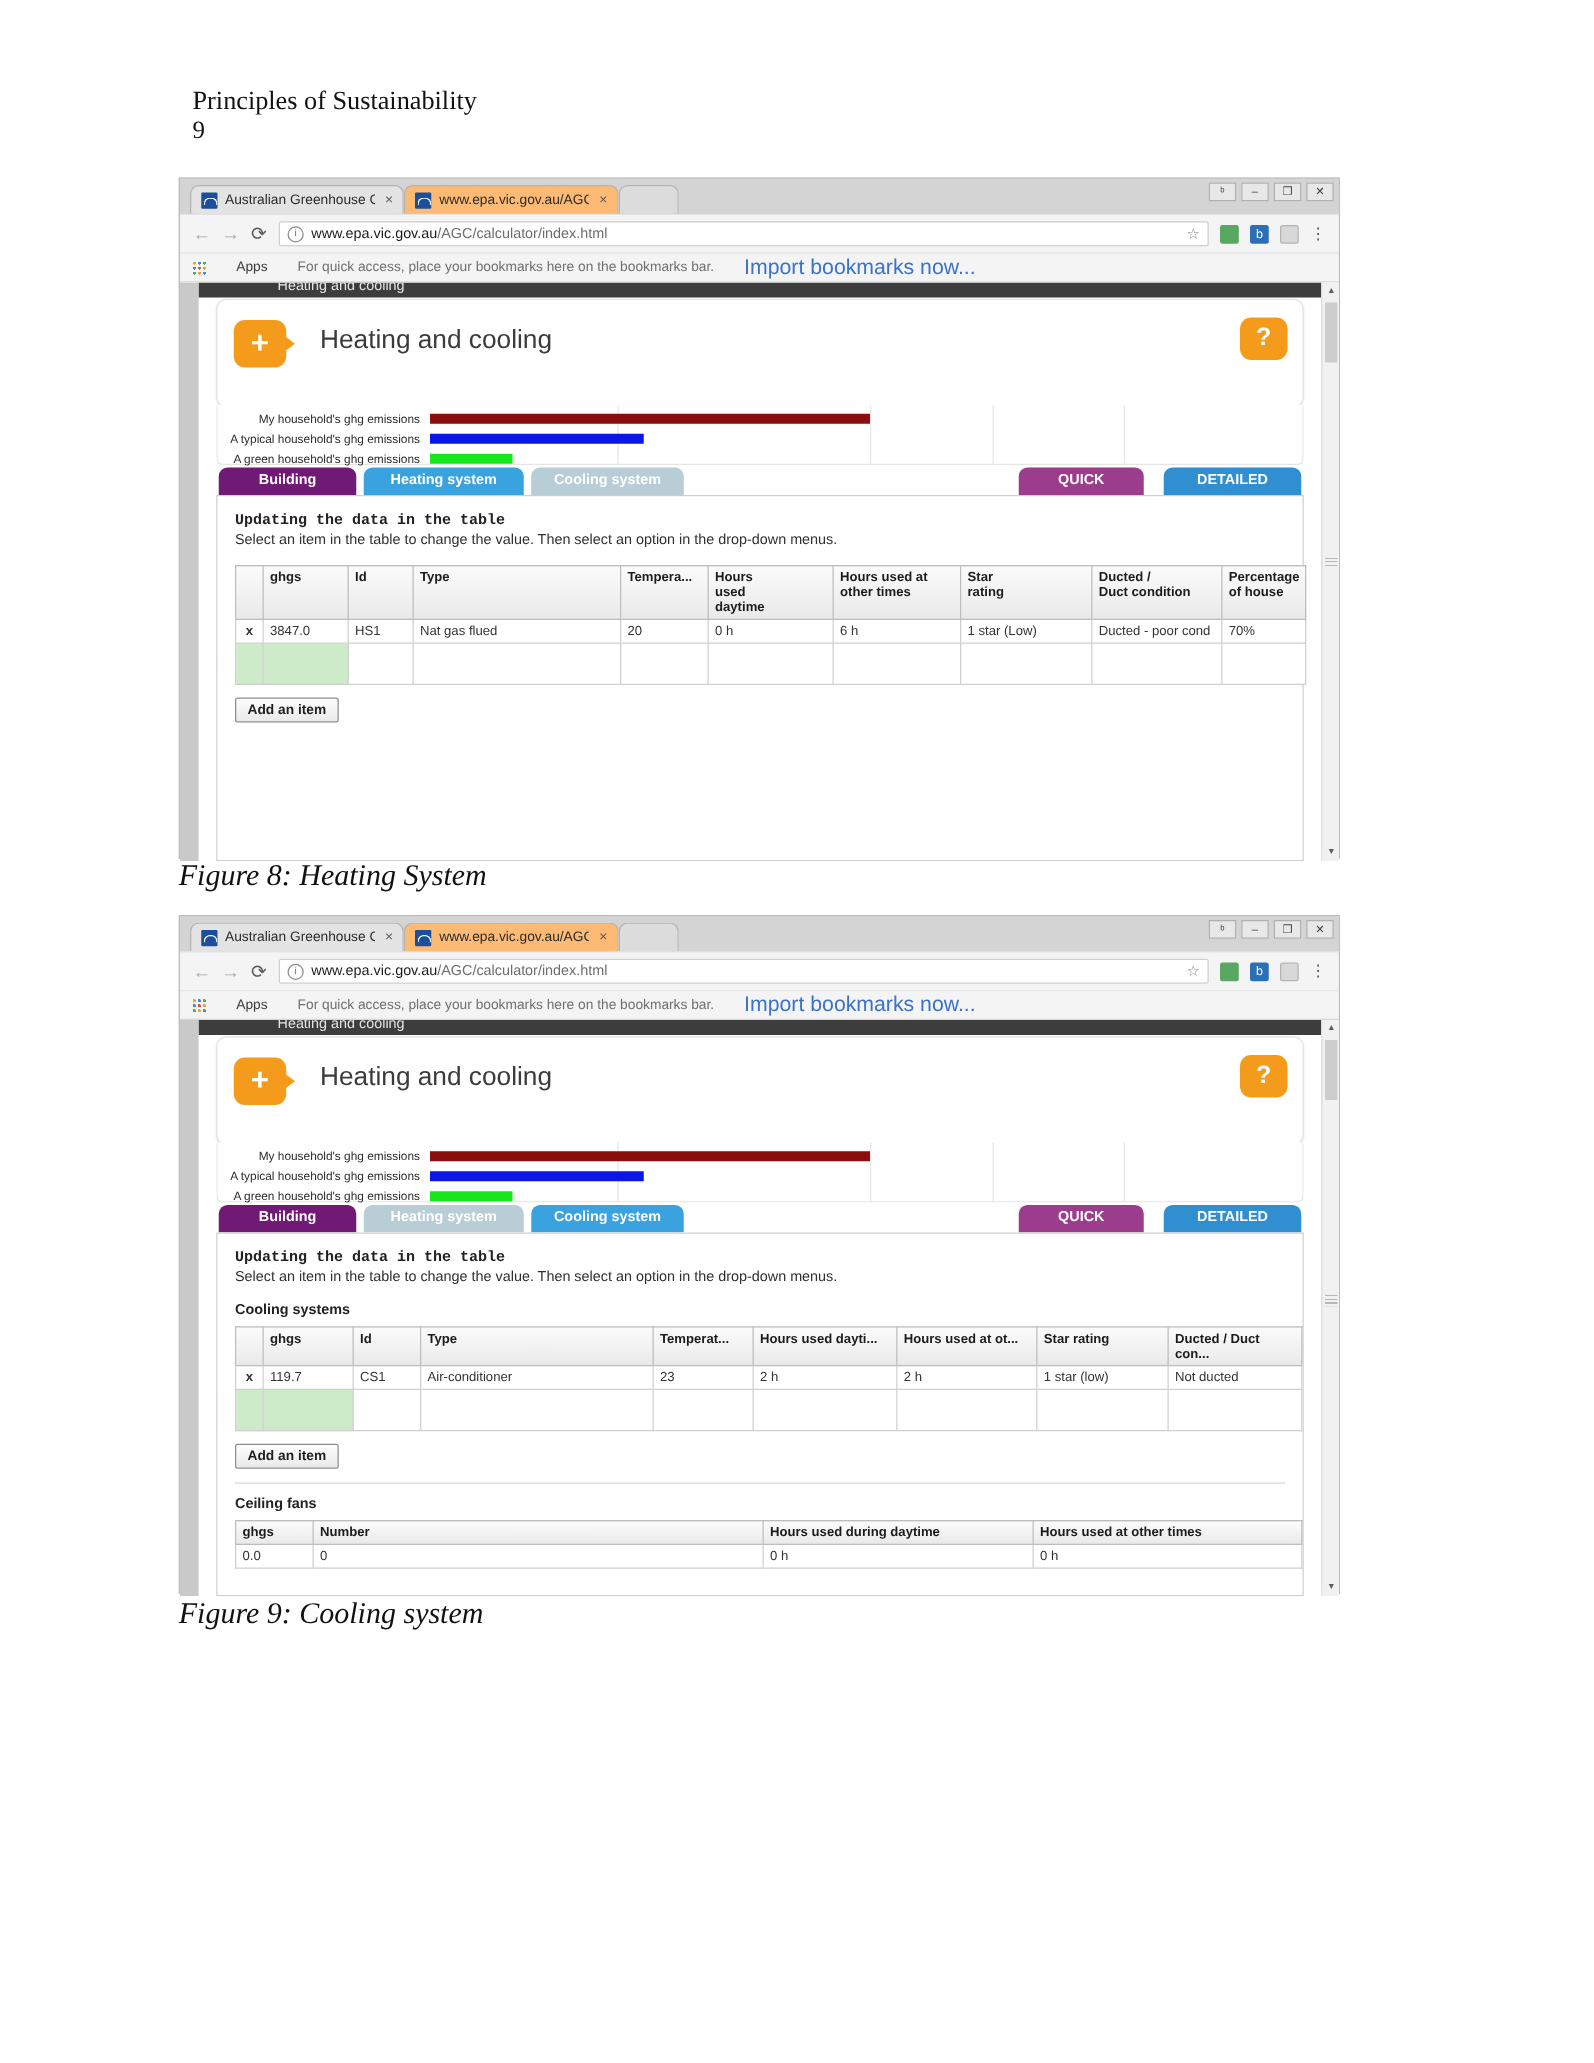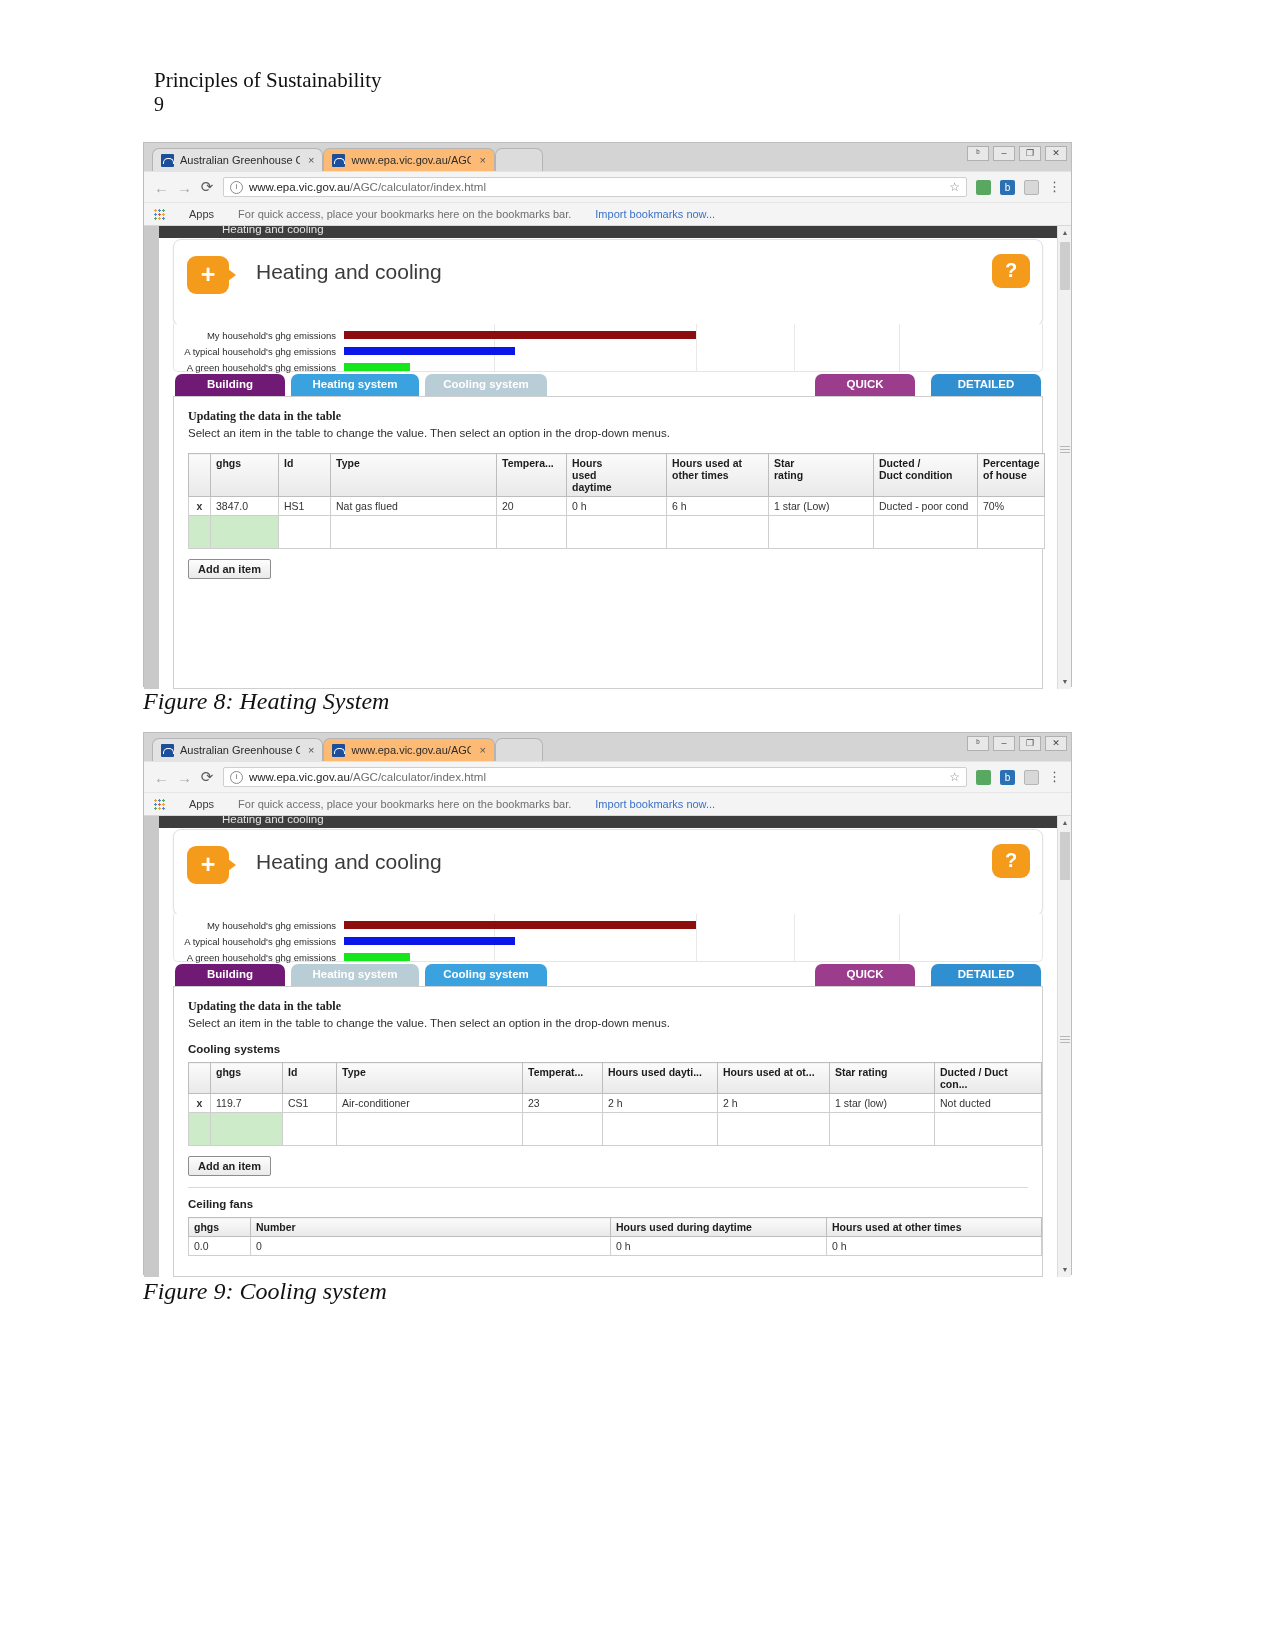--- a/index.html
+++ b/index.html
@@ -103,21 +103,21 @@
       radial-gradient(circle at 9.5px 1.5px,#5aa85e 1.2px,transparent 1.3px),
       radial-gradient(circle at 1.5px 5.5px,#4a87d8 1.2px,transparent 1.3px),
       radial-gradient(circle at 5.5px 5.5px,#d05a4a 1.2px,transparent 1.3px),
       radial-gradient(circle at 9.5px 5.5px,#e8a33d 1.2px,transparent 1.3px),
       radial-gradient(circle at 1.5px 9.5px,#5aa85e 1.2px,transparent 1.3px),
       radial-gradient(circle at 5.5px 9.5px,#e8a33d 1.2px,transparent 1.3px),
       radial-gradient(circle at 9.5px 9.5px,#4a87d8 1.2px,transparent 1.3px);
   }
   .bm-apps{font-size:11px;color:#3a3a3a;}
   .bm-hint{font-size:11px;color:#6f6f6f;text-align:center;}
-  .bm-link{font-size:11px;color:#3a72c6;}
+  .bm-link{font-size:17px;color:#3a72c6;}
 
   
   .viewport{
     background:#ffffff;position:relative;overflow:hidden;
     border-top:1px solid #d8d8d8;
   }
   .vp-leftgutter{
     position:absolute;left:0;top:0;width:15px;height:100%;background:#c9c9c9;
   }
   .vp-inner{position:absolute;left:15px;top:0;right:14px;bottom:0;background:#fff;padding-left:24px;}
@@ -206,21 +206,21 @@
   .apptab.purple{background:#9b3c8d;}
   .apptab.dblue{background:#2f8fd0;}
 
   
   .card{
     position:absolute;left:14px;right:14px;background:#fff;
     border:1px solid #cfcfcf;box-sizing:border-box;
   }
   .card-h1{
     font-size:12px;font-weight:bold;color:#222;
-    font-family:Liberation Serif, serif;
+    font-family:Liberation Mono, monospace;
   }
   .card-h2{
     font-size:11.5px;color:#2f2f2f;font-family:"Liberation Sans",sans-serif;
   }
   .sec-label{
     font-size:11.5px;font-weight:bold;color:#222;
     font-family:"Liberation Sans",sans-serif;
   }
 
   table.grid{border-collapse:collapse;font-family:"Liberation Sans",sans-serif;}

